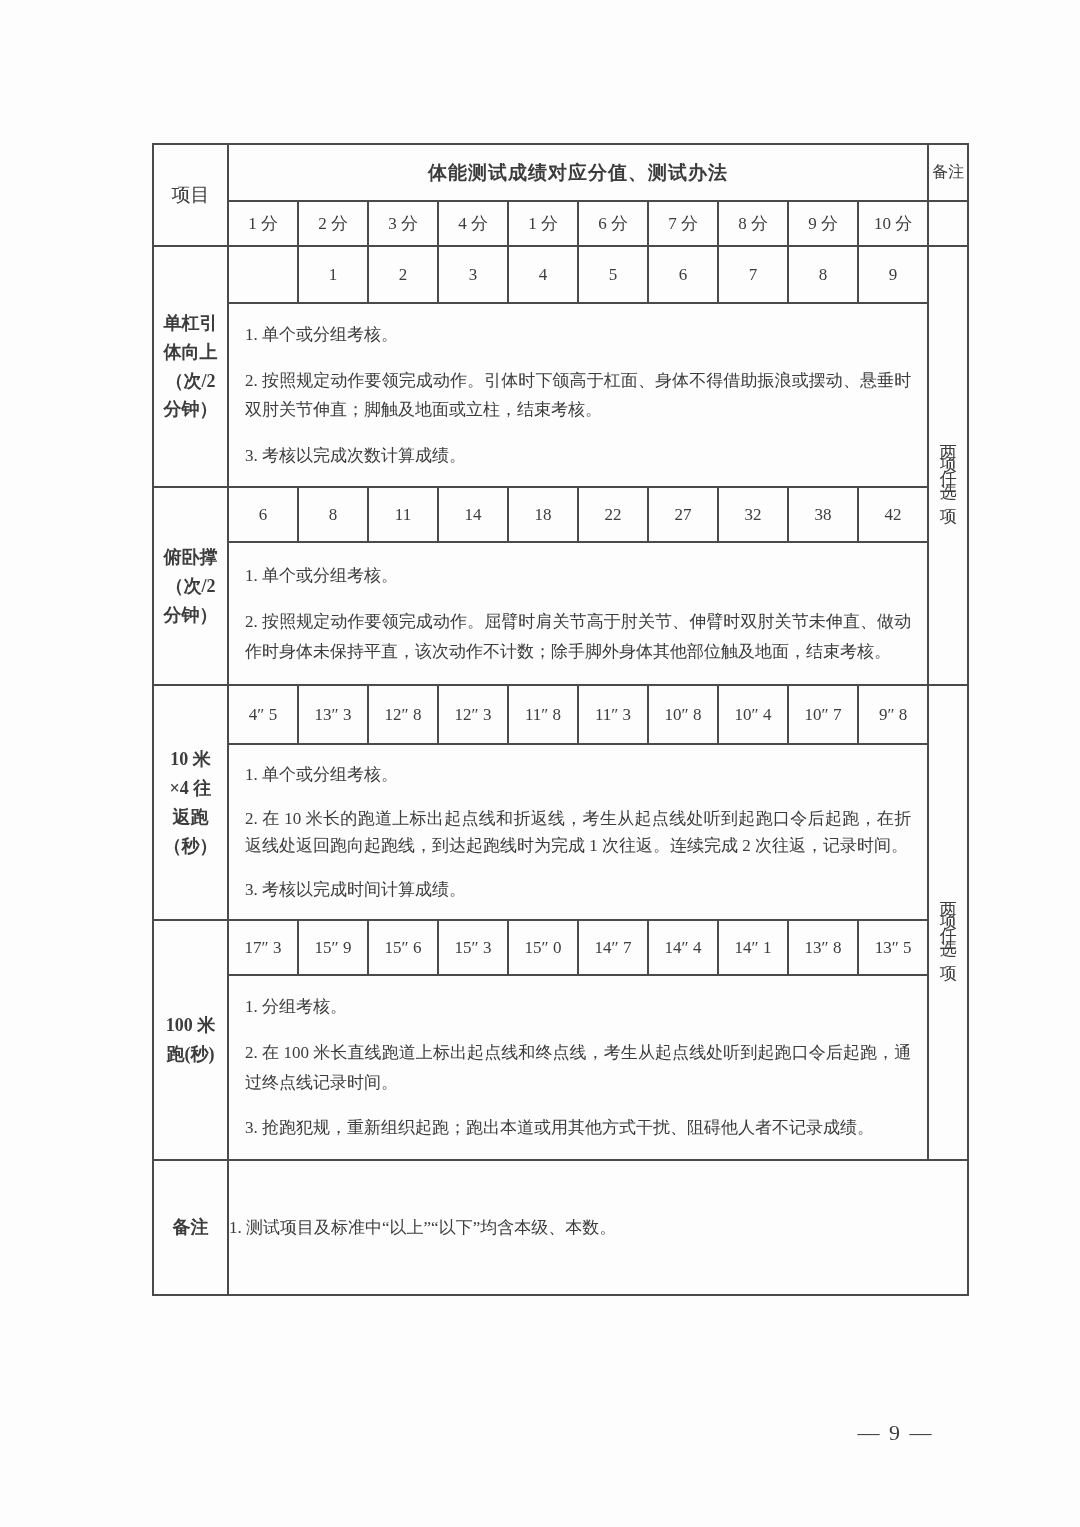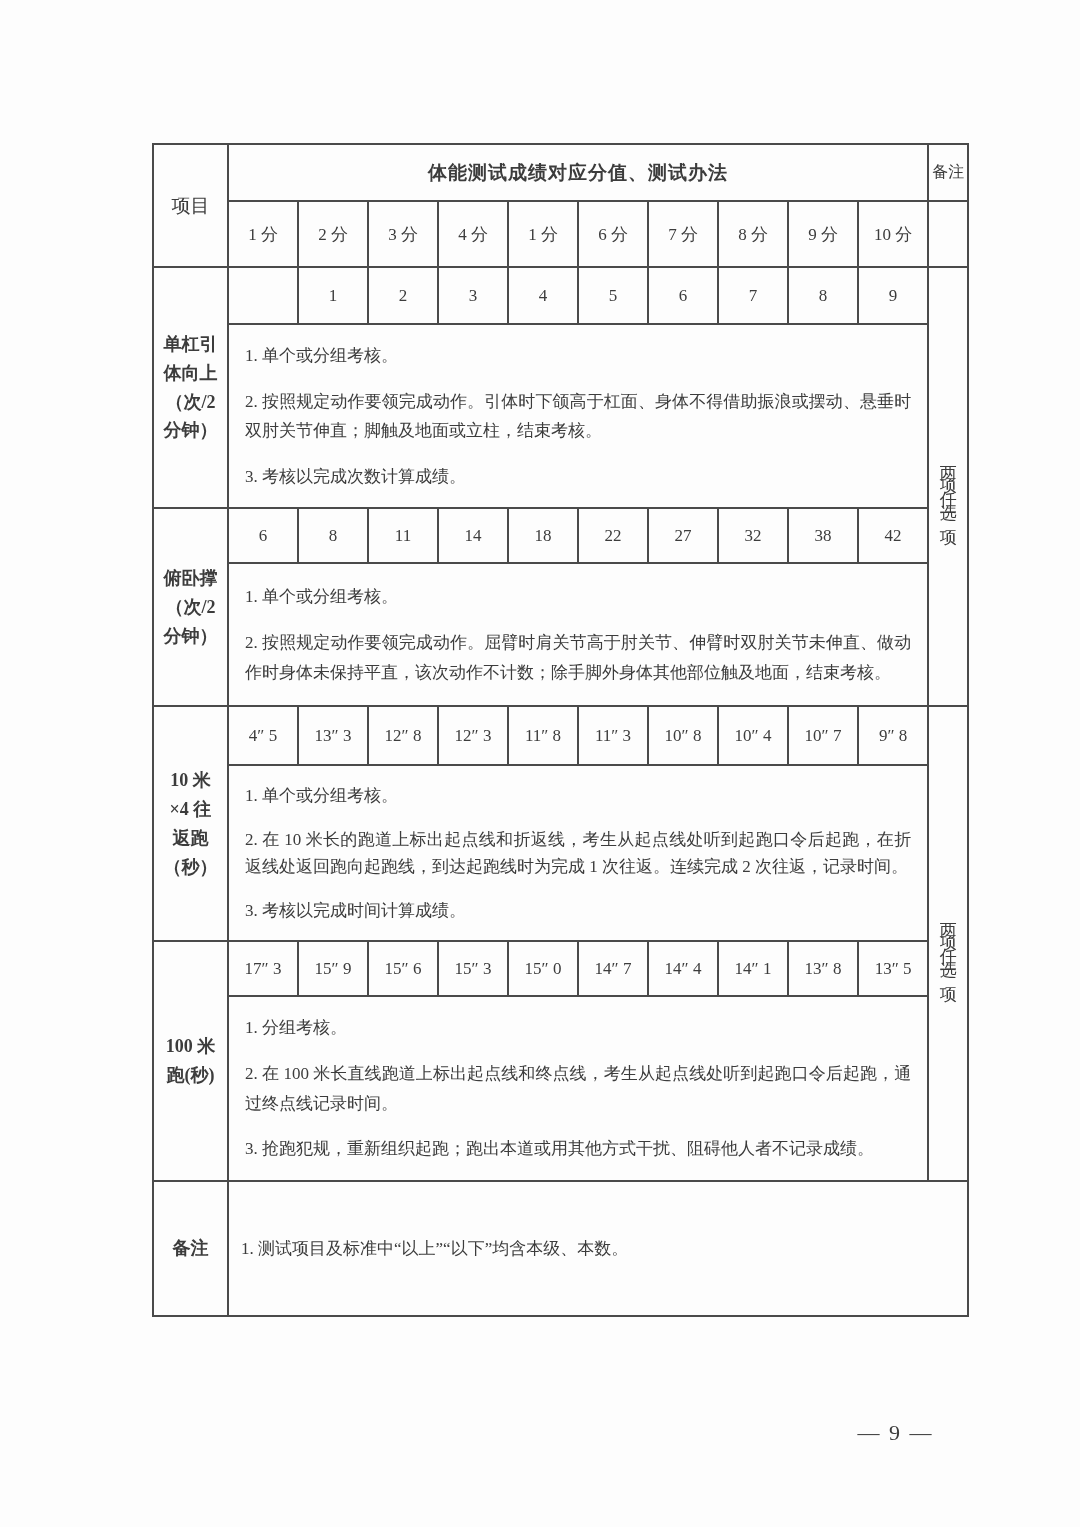--- a/index.html
+++ b/index.html
@@ -36,21 +36,21 @@
   .vtext {
     writing-mode:vertical-rl;
     text-orientation:upright;
     display:inline-block;
     font-size:17px;
     letter-spacing:13px;
     padding-top:13px;
   }
   .footer-label  { font-weight:bold; font-size:18px; text-align:center; }
   .footer-note   { font-size:17px; padding:0 12px 0 13px; }
-  .footer-note p { margin:12px; }
+  .footer-note p { margin:0; }
   .page-num {
     position:absolute; top:1420px; left:843px; width:105px;
     font-size:22px; text-align:center; color:#3c3c3c; letter-spacing:2px;
   }
 </style>
 </head>
 <body>
 
 <div class="page">
 
@@ -70,21 +70,21 @@
       <col style="width:40px">
     </colgroup>
 
     <tbody>
         <tr style="height:57px">
       <td rowspan="2" class="project-cell">项目</td>
       <td colspan="10" class="title-cell">体能测试成绩对应分值、测试办法</td>
       <td class="remark-head">备注</td>
     </tr>
 
-    <tr style="height:66px">
+    <tr style="height:45px">
       <td class="score-cell">1 分</td>
       <td class="score-cell">2 分</td>
       <td class="score-cell">3 分</td>
       <td class="score-cell">4 分</td>
       <td class="score-cell">1 分</td>
       <td class="score-cell">6 分</td>
       <td class="score-cell">7 分</td>
       <td class="score-cell">8 分</td>
       <td class="score-cell">9 分</td>
       <td class="score-cell">10 分</td>

